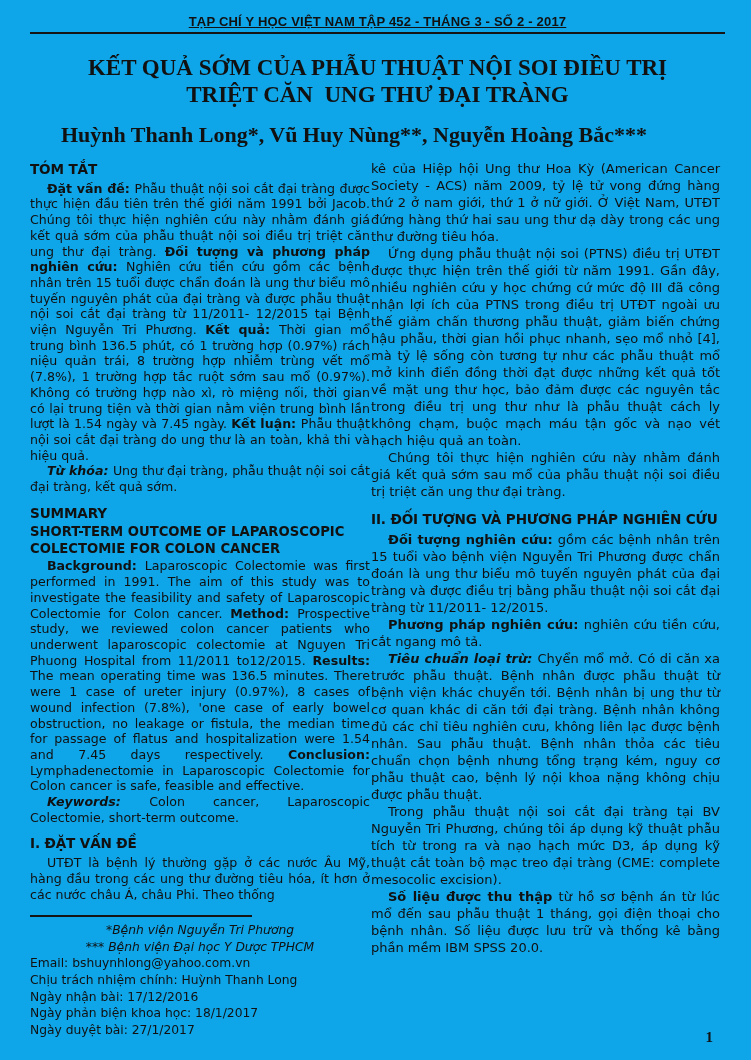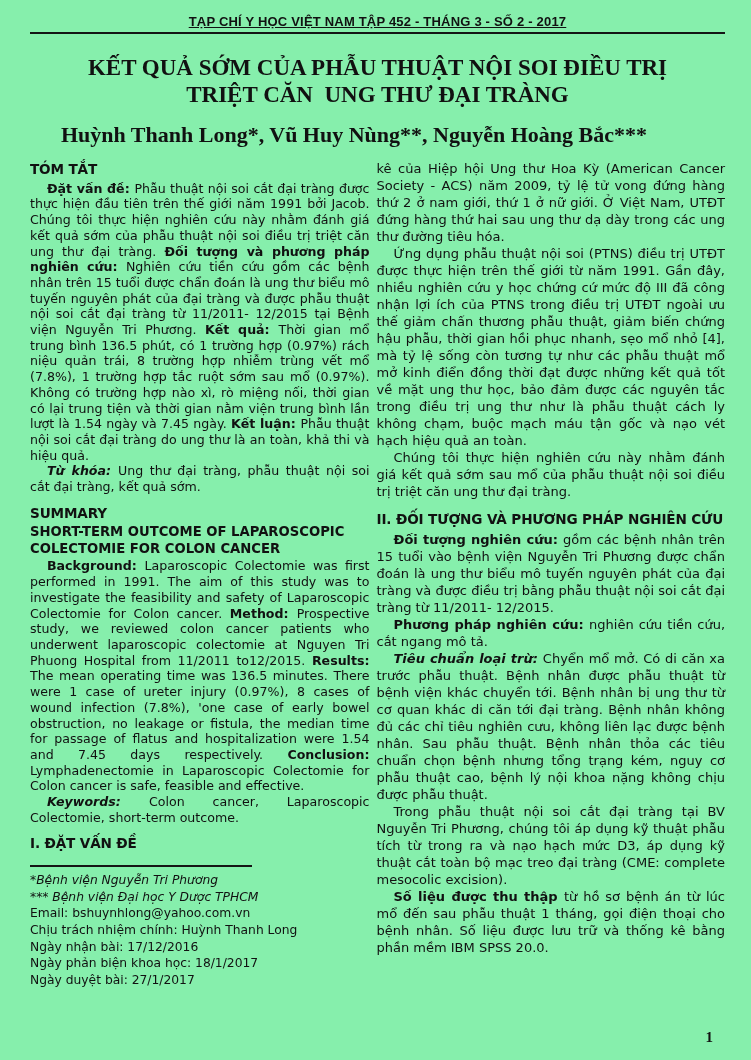--- a/index.html
+++ b/index.html
@@ -1,19 +1,19 @@
 <!DOCTYPE html>
 <html><head>
 <meta charset="utf-8">
 <style>
   html,body{margin:0;padding:0;background:#e8e8e8;}
   .page{
     position:relative;
     width:751px;height:1060px;
-    background:#86efac;
+    background:#0ea5e9;
     color:#111;
     font-family:"DejaVu Sans",sans-serif;
     box-sizing:border-box;
     padding:14px 26px 0 30px;
     overflow:hidden;
   }
   .journal-header{
     font-family:"Liberation Sans",sans-serif;
     font-weight:bold;
     font-size:13px;
@@ -35,21 +35,21 @@
   .authors-line{
     font-family:"Liberation Serif",serif;
     font-weight:bold;
     font-size:22px;
     text-align:right;
     padding-right:78px;
     margin-top:14px;
   }
   .columns{
     display:flex;
-    gap:7px;
+    gap:1px;
     margin-top:12px;
   }
   .col{box-sizing:border-box;}
   .col-left{
     width:340px;
     font-size:12.6px;
     line-height:15.7px;
   }
   .col-right{
     width:349px;
@@ -82,21 +82,21 @@
   .footnote-block{
     margin-top:13px;
     font-size:12.3px;
     line-height:16.6px;
   }
   .footnote-divider{
     width:222px;
     border-top:2px solid #151515;
     margin-bottom:5px;
   }
-  .footnote-affiliation{font-style:italic;}
+  .footnote-affiliation{font-style:italic;text-align:center;}
   .page-number{
     position:absolute;
     right:38px;
     bottom:14px;
     font-family:"Liberation Serif",serif;
     font-weight:bold;
     font-size:15px;
   }
 </style>
 </head>
@@ -119,20 +119,21 @@
       <div class="col-heading first">TÓM TẮT</div>
       <p><span class="run-b">Đặt vấn đề: </span><span>Phẫu thuật nội soi cắt đại tràng được thực hiện đầu tiên trên thế giới năm 1991 bởi Jacob. Chúng tôi thực hiện nghiên cứu này nhằm đánh giá kết quả sớm của phẫu thuật nội soi điều trị triệt căn ung thư đại tràng. </span><span class="run-b">Đối tượng và phương pháp nghiên cứu: </span><span>Nghiên cứu tiền cứu gồm các bệnh nhân trên 15 tuổi được chẩn đoán là ung thư biểu mô tuyến nguyên phát của đại tràng và được phẫu thuật nội soi cắt đại tràng từ 11/2011- 12/2015 tại Bệnh viện Nguyễn Tri Phương. </span><span class="run-b">Kết quả: </span><span>Thời gian mổ trung bình 136.5 phút, có 1 trường hợp (0.97%) rách niệu quản trái, 8 trường hợp nhiễm trùng vết mổ (7.8%), 1 trường hợp tắc ruột sớm sau mổ (0.97%). Không có trường hợp nào xì, rò miệng nối, thời gian có lại trung tiện và thời gian nằm viện trung bình lần lượt là 1.54 ngày và 7.45 ngày. </span><span class="run-b">Kết luận: </span><span>Phẫu thuật nội soi cắt đại tràng do ung thư là an toàn, khả thi và hiệu quả.</span></p>
       <p><span class="run-bi">Từ khóa: </span><span>Ung thư đại tràng, phẫu thuật nội soi cắt đại tràng, kết quả sớm.</span></p>
 
       <div class="col-heading">SUMMARY</div>
       <div class="summary-title">SHORT-TERM OUTCOME OF LAPAROSCOPIC COLECTOMIE FOR COLON CANCER</div>
       <p><span class="run-b">Background: </span><span>Laparoscopic Colectomie was first performed in 1991. The aim of this study was to investigate the feasibility and safety of Laparoscopic Colectomie for Colon cancer. </span><span class="run-b">Method: </span><span>Prospective study, we reviewed colon cancer patients who underwent laparoscopic colectomie at Nguyen Tri Phuong Hospital from 11/2011 to12/2015. </span><span class="run-b">Results: </span><span>The mean operating time was 136.5 minutes. There were 1 case of ureter injury (0.97%), 8 cases of wound infection (7.8%), 'one case of early bowel obstruction, no leakage or fistula, the median time for passage of flatus and hospitalization were 1.54 and 7.45 days respectively. </span><span class="run-b">Conclusion: </span><span>Lymphadenectomie in Laparoscopic Colectomie for Colon cancer is safe, feasible and  effective.</span></p>
       <p><span class="run-bi">Keywords: </span><span>Colon cancer, Laparoscopic Colectomie, short-term outcome.</span></p>
 
       <div class="col-heading">I. ĐẶT VẤN ĐỀ</div>
+      <p>UTĐT là bệnh lý thường gặp ở các nước Âu Mỹ, hàng đầu trong các ung thư đường tiêu hóa, ít hơn ở các nước châu Á, châu Phi. Theo thống</p>
 
       <div class="footnote-block">
         <div class="footnote-divider"></div>
         <div class="footnote-affiliation">*Bệnh viện Nguyễn Tri Phương</div>
         <div class="footnote-affiliation">*** Bệnh viện Đại học Y Dược TPHCM</div>
         <div>Email: bshuynhlong@yahoo.com.vn</div>
         <div>Chịu trách nhiệm chính: Huỳnh Thanh Long</div>
         <div>Ngày nhận bài: 17/12/2016</div>
         <div>Ngày phản biện khoa học: 18/1/2017</div>
         <div>Ngày duyệt bài: 27/1/2017</div>

